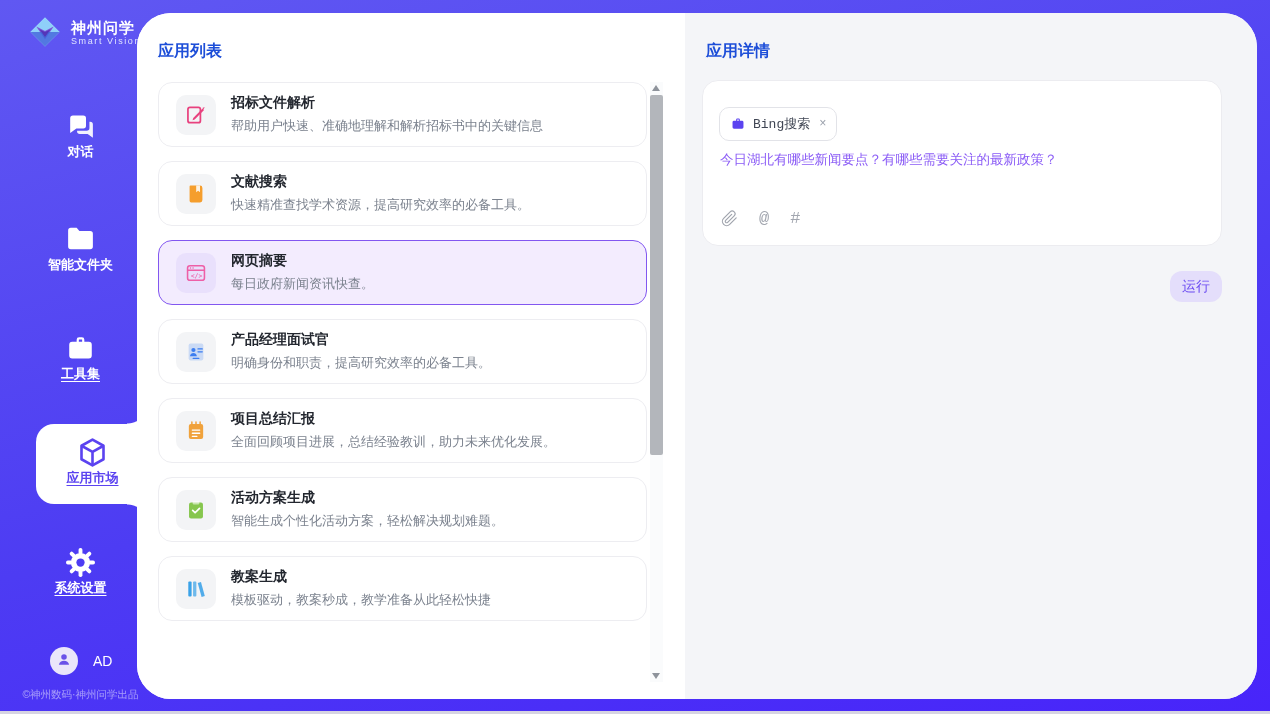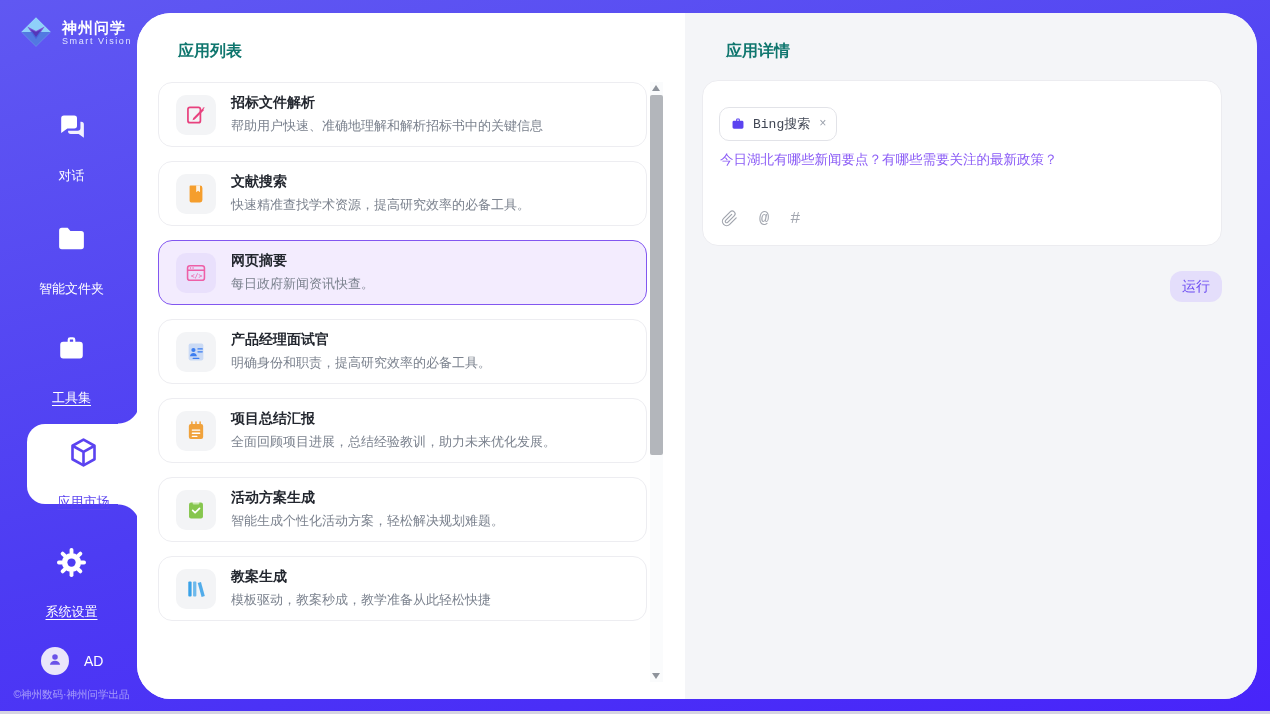--- a/index.html
+++ b/index.html
@@ -4,45 +4,45 @@
 <style>
   html,body{margin:0;padding:0;}
   body{
     width:1270px;height:714px;position:relative;overflow:hidden;
     background:linear-gradient(165deg,#6058f2 0%,#4d3cf3 55%,#4824fa 100%);
     font-family:"Liberation Sans","DejaVu Sans",sans-serif;
   }
   .bottom-edge{position:absolute;left:0;right:0;bottom:0;height:3px;background:#d6d4e2;}
 
   
-  .sidebar{position:absolute;left:3px;top:0;width:137px;height:711px;}
+  .sidebar{position:absolute;left:12px;top:0;width:137px;height:711px;}
   .logo{position:absolute;top:13px;left:14px;display:flex;align-items:center;gap:7px;}
   .logo-icon svg{width:38px;height:38px;display:block;}
   .logo-name{color:#fff;font-weight:bold;font-size:15px;letter-spacing:1px;line-height:17px;}
   .logo-sub{color:#dfe3ff;font-size:9px;letter-spacing:1.6px;}
-  .nav-item{position:absolute;left:0;width:137px;display:flex;flex-direction:column;align-items:center;gap:24px;color:#fff;cursor:pointer;padding-top:10px;box-sizing:border-box;}
+  .nav-item{position:absolute;left:0;width:137px;display:flex;flex-direction:column;align-items:center;gap:0;color:#fff;cursor:pointer;padding-top:10px;box-sizing:border-box;font-weight:bold;}
   .nav-item .nav-icon svg{width:33px;height:33px;display:block;}
   .nav-label{font-size:13px;}
   .nav-label.u{text-decoration:underline;text-underline-offset:3px;}
   .nav-item.active{left:24px;width:113px;height:80px;background:#fff;border-radius:18px 0 0 18px;color:#5b43f0;padding-top:12px;}
   .nav-item.active::before,.nav-item.active::after{content:"";position:absolute;right:0;width:22px;height:22px;}
   .nav-item.active::before{top:-22px;background:radial-gradient(circle 22px at 0 0,rgba(0,0,0,0) 21px,#fff 22px);}
   .nav-item.active::after{bottom:-22px;background:radial-gradient(circle 22px at 0 100%,rgba(0,0,0,0) 21px,#fff 22px);}
   .user-row{position:absolute;left:38px;bottom:36px;display:flex;align-items:center;gap:15px;cursor:pointer;}
   .user-avatar{width:28px;height:28px;border-radius:50%;background:#eae6fa;display:flex;align-items:center;justify-content:center;}
   .user-avatar svg{width:18px;height:18px;color:#6a52e8;}
   .user-name{color:#fff;font-size:14px;}
   .sb-footer{position:absolute;bottom:9px;left:0;width:137px;text-align:center;color:rgba(255,255,255,.5);font-size:10.5px;white-space:nowrap;}
 
   
   .main{position:absolute;left:137px;top:13px;width:1120px;height:686px;border-radius:34px;overflow:hidden;display:flex;background:#fff;}
 
   
   .list-panel{width:548px;position:relative;background:#fff;flex:none;}
-  .panel-title{position:absolute;left:21px;top:28px;font-size:16px;font-weight:bold;color:#0f766e;margin-left:20px;}
+  .panel-title{position:absolute;left:21px;top:28px;font-size:16px;font-weight:bold;color:#1d4ed8;}
   .cards{position:absolute;left:21px;top:69px;width:489px;}
   .card{box-sizing:border-box;height:65px;border:1px solid #ededf1;border-radius:14px;margin-bottom:14px;display:flex;align-items:center;padding-left:17px;background:#fff;cursor:pointer;}
   .tile{width:40px;height:40px;border-radius:10px;background:#f3f4f6;display:flex;align-items:center;justify-content:center;margin-right:15px;flex:none;}
   .tile svg{width:22px;height:22px;display:block;}
   .card.selected .tile{background:#e9e0fc;}
   .card-title{font-size:14px;font-weight:bold;color:#23272f;margin-bottom:5px;}
   .card-desc{font-size:13px;color:#7b828e;white-space:nowrap;}
 
   
   .scrollbar{position:absolute;left:513px;top:69px;width:13px;height:600px;background:#fafbfc;}

